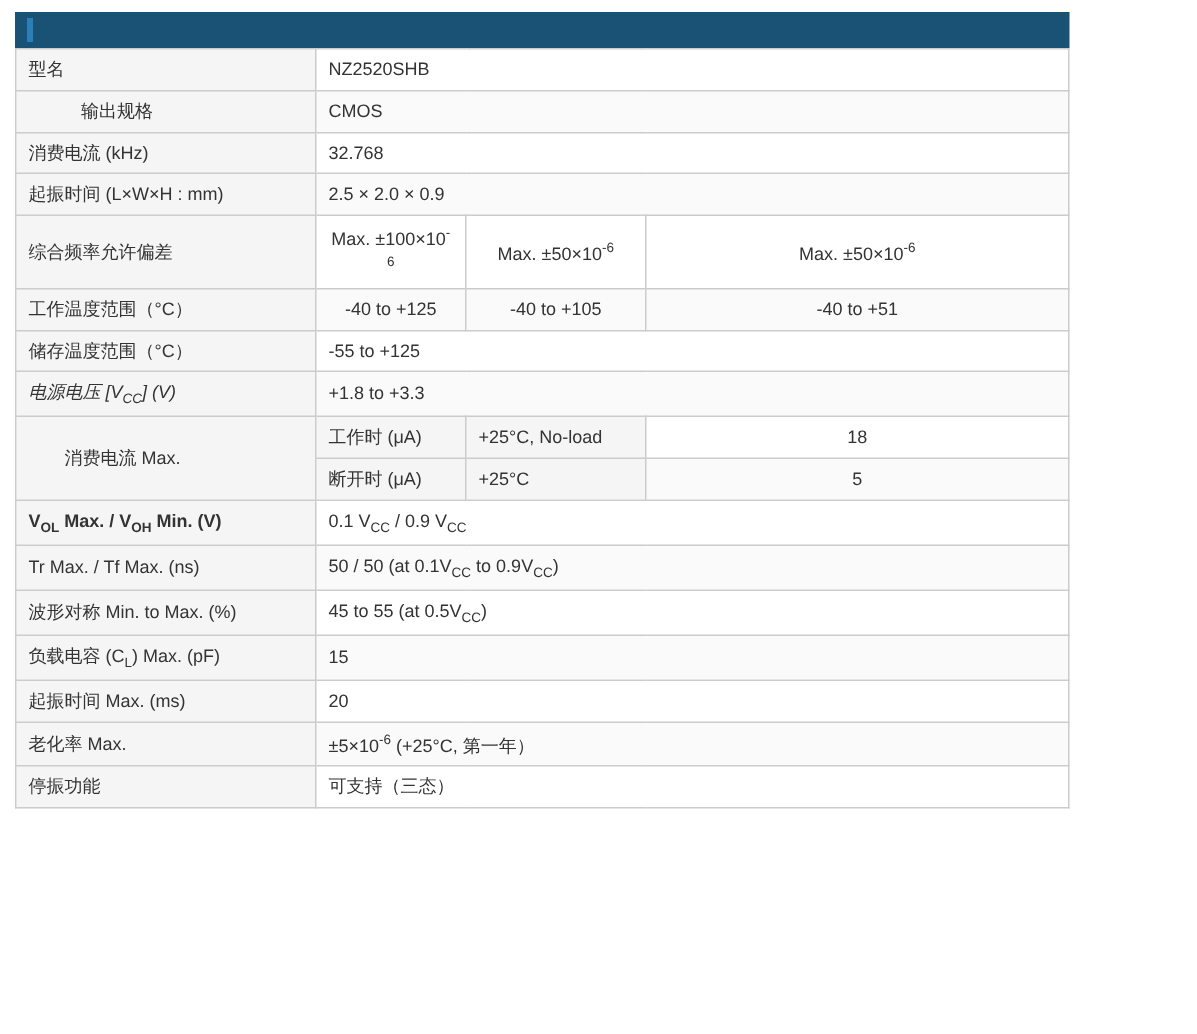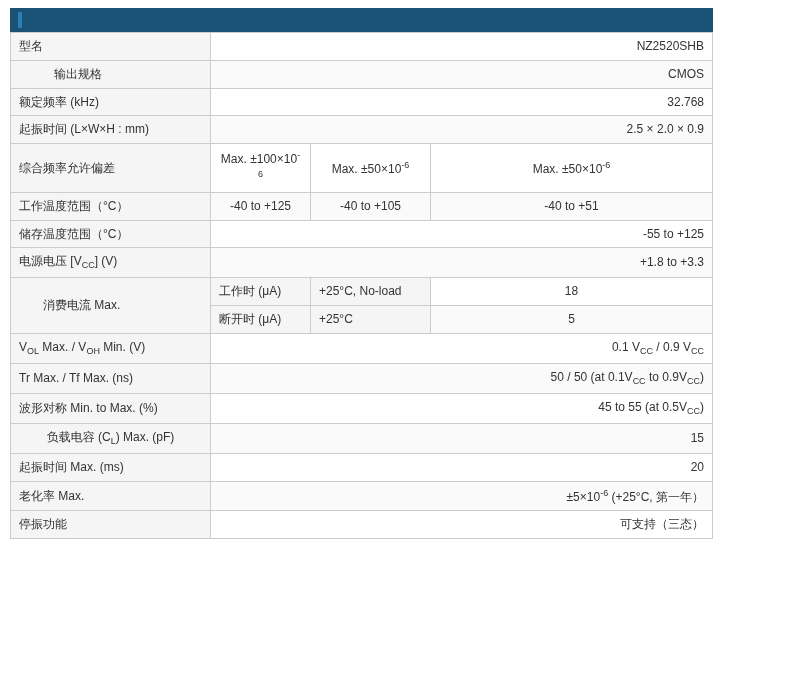--- a/index.html
+++ b/index.html
@@ -47,21 +47,21 @@
       text-align: left;
       background: #f5f5f5;
     }
     td.value-cell {
       background: #fff;
     }
     tr:nth-child(even) td.value-cell {
       background: #fafafa;
     }
     .full-span {
-      text-align: right;
+      text-align: left;
     }
     sup {
       font-size: 9px;
     }
     sub {
       font-size: 9px;
     }
   </style>
 </head>
 <body>
@@ -75,21 +75,21 @@
     <tbody id="table-body">
     <tr>
           <td class="label-cell" style="width: 200px;">型名</td>
           <td class="value-cell full-span" colspan="3">NZ2520SHB</td>
         </tr>
         <tr>
           <td class="label-cell" style="width: 200px; padding-left: 43px;">输出规格</td>
           <td class="value-cell full-span" colspan="3">CMOS</td>
         </tr>
         <tr>
-          <td class="label-cell" style="width: 200px;">额定频率 (kHz)</td>
+          <td class="label-cell" style="width: 200px;">消费电流 (kHz)</td>
           <td class="value-cell full-span" colspan="3">32.768</td>
         </tr>
         <tr>
           <td class="label-cell" style="width: 200px;">起振时间 (L×W×H : mm)</td>
           <td class="value-cell full-span" colspan="3">2.5 × 2.0 × 0.9</td>
         </tr>
         <tr>
           <td class="label-cell" style="width: 200px;">综合频率允许偏差</td>
           <td class="value-cell">Max. ±100×10<sup>-6</sup></td>
           <td class="value-cell">Max. ±50×10<sup>-6</sup></td>
@@ -99,48 +99,48 @@
           <td class="label-cell" style="width: 200px;">工作温度范围（°C）</td>
           <td class="value-cell">-40 to +125</td>
           <td class="value-cell">-40 to +105</td>
           <td class="value-cell">-40 to +51</td>
         </tr>
         <tr>
           <td class="label-cell" style="width: 200px;">储存温度范围（°C）</td>
           <td class="value-cell full-span" colspan="3">-55 to +125</td>
         </tr>
         <tr>
-          <td class="label-cell" style="width: 200px;">电源电压 [V<sub>CC</sub>] (V)</td>
+          <td class="label-cell" style="width: 200px; font-style: italic;">电源电压 [V<sub>CC</sub>] (V)</td>
           <td class="value-cell full-span" colspan="3">+1.8 to +3.3</td>
         </tr>
         <tr>
           <td class="label-cell" rowspan="2" style="width: 80px; padding-left: 32px;">消费电流 Max.</td>
           <td class="label-cell" style="width: 100px;">工作时 (μA)</td>
           <td class="label-cell" style="width: 120px;">+25°C, No-load</td>
           <td class="value-cell" colspan="3">18</td>
         </tr>
         <tr>
           <td class="label-cell" style="width: 100px; margin-left: 24px;">断开时 (μA)</td>
           <td class="label-cell" style="width: 120px;">+25°C</td>
           <td class="value-cell" colspan="3">5</td>
         </tr>
         <tr>
-          <td class="label-cell" style="width: 200px;">V<sub>OL</sub> Max. / V<sub>OH</sub> Min. (V)</td>
+          <td class="label-cell" style="width: 200px; font-weight: bold;">V<sub>OL</sub> Max. / V<sub>OH</sub> Min. (V)</td>
           <td class="value-cell full-span" colspan="3">0.1 V<sub>CC</sub> / 0.9 V<sub>CC</sub></td>
         </tr>
         <tr>
           <td class="label-cell" style="width: 200px;">Tr Max. / Tf Max. (ns)</td>
           <td class="value-cell full-span" colspan="3">50 / 50 (at 0.1V<sub>CC</sub> to 0.9V<sub>CC</sub>)</td>
         </tr>
         <tr>
           <td class="label-cell" style="width: 200px;">波形对称 Min. to Max. (%)</td>
           <td class="value-cell full-span" colspan="3">45 to 55 (at 0.5V<sub>CC</sub>)</td>
         </tr>
         <tr>
-          <td class="label-cell" style="width: 200px; text-align: center;">负载电容 (C<sub>L</sub>) Max. (pF)</td>
+          <td class="label-cell" style="width: 200px;">负载电容 (C<sub>L</sub>) Max. (pF)</td>
           <td class="value-cell full-span" colspan="3">15</td>
         </tr>
         <tr>
           <td class="label-cell" style="width: 200px;">起振时间 Max. (ms)</td>
           <td class="value-cell full-span" colspan="3">20</td>
         </tr>
         <tr>
           <td class="label-cell" style="width: 200px; margin-left: 32px;">老化率 Max.</td>
           <td class="value-cell full-span" colspan="3">±5×10<sup>-6</sup> (+25°C, 第一年）</td>
         </tr>

